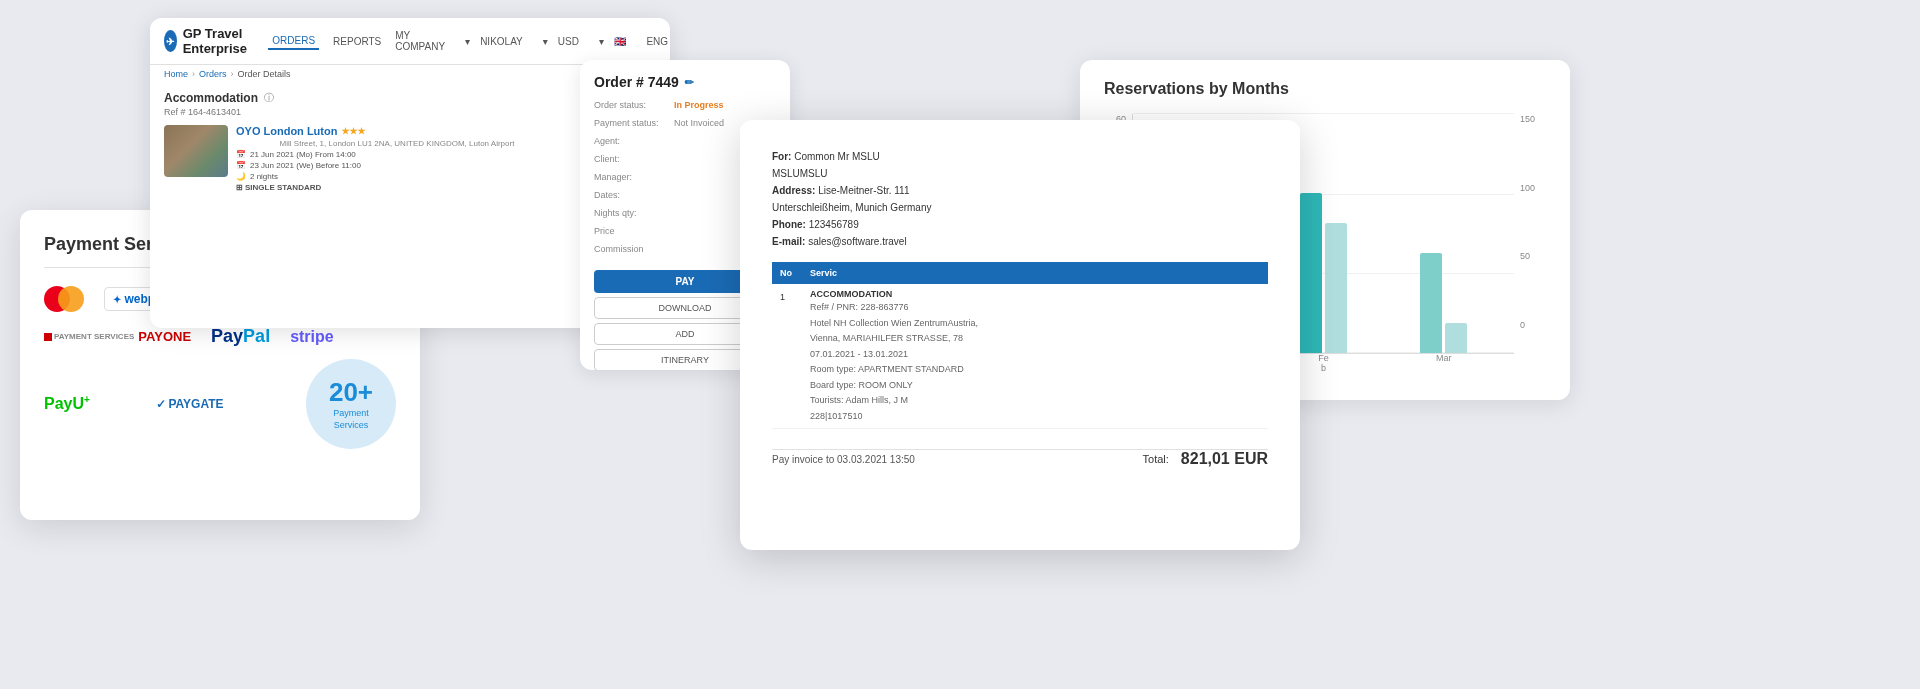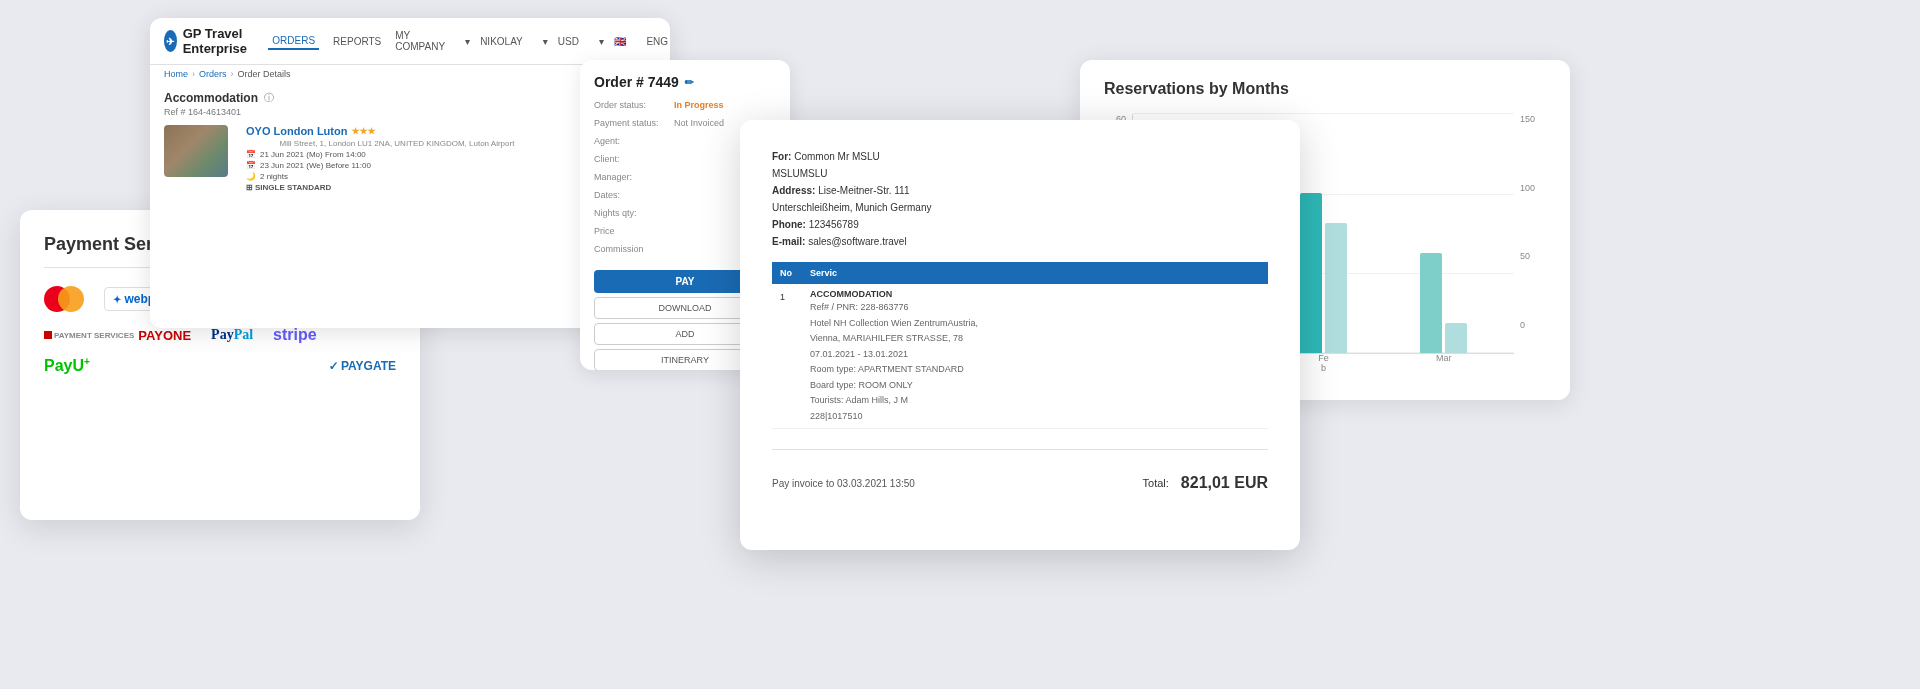--- a/index.html
+++ b/index.html
@@ -99,21 +99,21 @@
       font-size: 12px;
       font-weight: 600;
       color: #333;
     }
     .accommodation-ref {
       font-size: 9px;
       color: #777;
     }
     .hotel-row {
       display: flex;
-      gap: 18px;
+      gap: 8px;
       margin-top: 8px;
       align-items: flex-start;
     }
     .hotel-img {
       width: 64px;
       height: 52px;
       background: linear-gradient(135deg, #8b7355 0%, #a0876a 40%, #6b8a6b 70%, #5a7a8a 100%);
       border-radius: 4px;
       flex-shrink: 0;
     }
@@ -250,23 +250,22 @@
       font-weight: 700;
       color: #cc0000;
     }
     .payone-square {
       width: 8px; height: 8px;
       background: #cc0000;
       display: inline-block;
     }
     
     .paypal-logo {
-      font-size: 14px;
+      font-size: 18px;
       font-weight: 800;
-      font-family: Liberation Serif, serif;
     }
     .paypal-p1 { color: #003087; }
     .paypal-p2 { color: #009cde; }
     
     .stripe-logo {
       font-size: 16px;
       font-weight: 700;
       color: #635bff;
     }
     
@@ -442,21 +441,21 @@
       vertical-align: top;
     }
     .accommodation-service { font-weight: 700; color: #333; }
     .service-detail { color: #666; margin-top: 2px; line-height: 1.5; }
     .invoice-footer {
       display: flex;
       justify-content: space-between;
       align-items: center;
       margin-top: 20px;
       border-top: 1px solid #e0e0e0;
-      padding-top: 24px;
+      padding-top: 0;
     }
     .pay-by { font-size: 10px; color: #555; }
     .total-label { font-size: 11px; color: #333; }
     .total-amount { font-size: 16px; font-weight: 700; color: #333; }
 
     
     .card-chart {
       left: 1080px;
       top: 60px;
       width: 490px;
@@ -693,20 +692,24 @@
   </div>
 
   <div class="payment-row3">
     <div class="payu-logo">
       Pay<span style="color:#00c300;">U</span><sup style="font-size:10px;color:#00c300;">+</sup>
     </div>
     <div class="paygate-logo">
       <span class="paygate-check" style="color:#1a6bb5;font-weight:700;">✓</span>
       <span style="color:#1a6bb5;font-weight:700;">PAYGATE</span>
     </div>
+    <div class="twenty-plus-circle">
+      <span class="twenty-plus-num">20+</span>
+      <span class="twenty-plus-text">Payment<br>Services</span>
+    </div>
   </div>
 </div>
 
 <div class="card card-order">
   <div class="order-title">
     <span>Order # 7449</span>
     <span class="edit-icon">✏</span>
   </div>
   <div class="order-row">
     <span class="order-label">Order status:</span>

